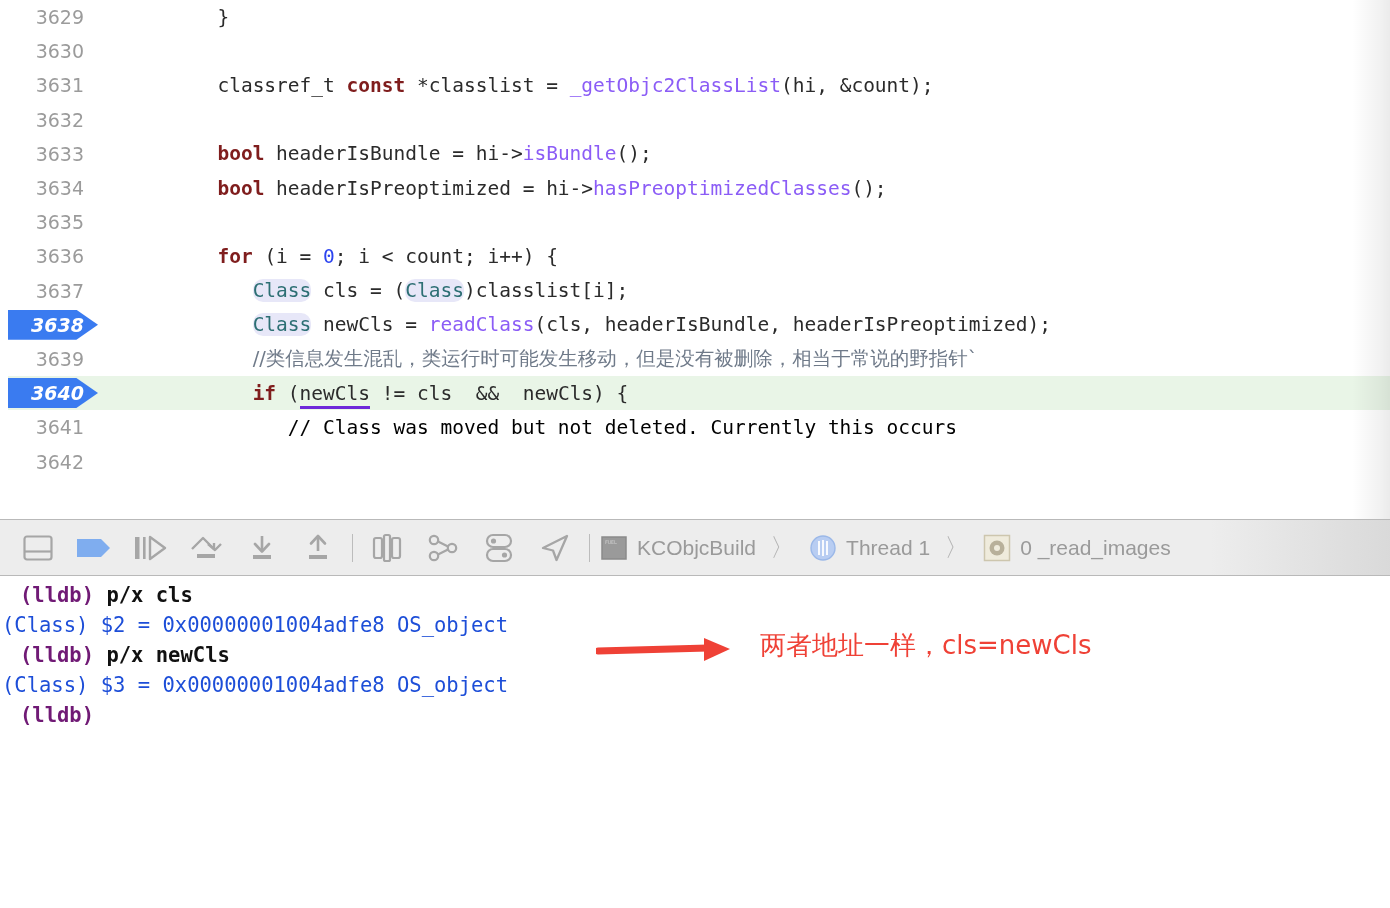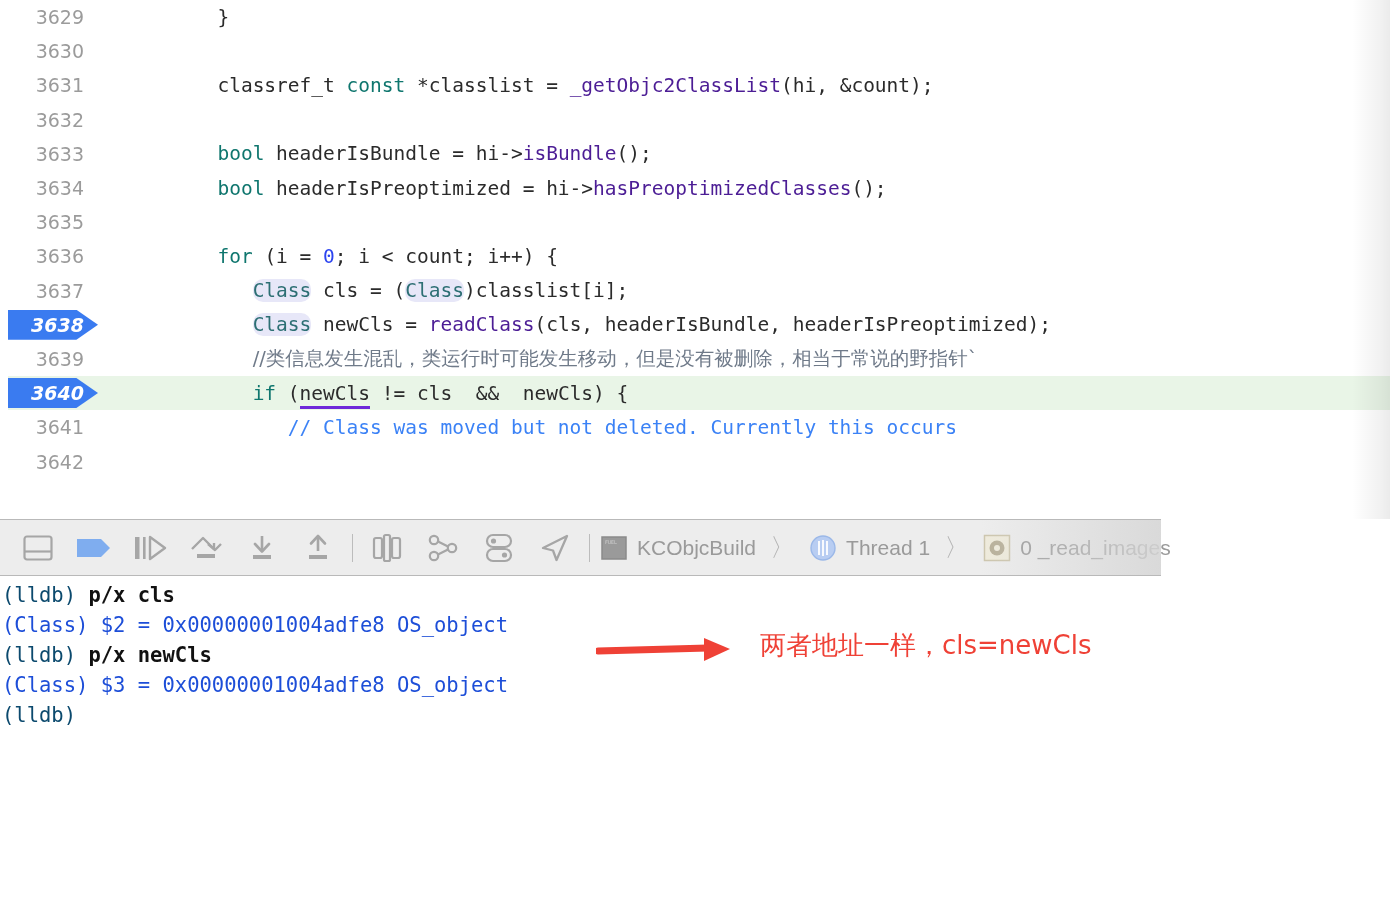--- a/index.html
+++ b/index.html
@@ -32,37 +32,37 @@
   }
   .gutter.bp{color:#ffffff;font-weight:bold;font-style:italic;}
   .bp-shape{
     position:absolute;left:0;top:2px;width:90px;height:30px;
     background:#3a7bf0;z-index:-1;
     clip-path:polygon(0 0, 76% 0, 100% 50%, 76% 100%, 0 100%);
   }
   .code-text{flex:1;color:#2b2b2b;padding-left:0;}
 
   
-  .kw{color:#0f766e;}
+  .kw{color:#7f1d1d;font-weight:bold;}
   .num{color:#2b43f0;}
   .type-hl{color:#2d6f74;background:#e7e7f8;border-radius:10px;}
-  .fn{color:#4c1d95;}
-  .cmt{color:#3b82f6;margin-top:22px;}
+  .fn{color:#8b5cf6;}
+  .cmt{color:#000000;margin-top:22px;}
   .cmt-cjk{color:#6f7a89;font-family:"DejaVu Sans","Liberation Sans",sans-serif;}
   .uline{border-bottom:3px solid #6d28d9;padding-bottom:1px;}
 
   .edge-shadow{
     position:absolute;right:0;top:0;width:46px;height:519px;
     background:linear-gradient(to right, rgba(0,0,0,0) 0%, rgba(0,0,0,0.055) 62%, rgba(0,0,0,0.10) 100%);
     pointer-events:none;z-index:5;
   }
 
   
   .debugbar{
-    position:absolute;left:0;top:519px;width:1161px;height:57px;
+    position:absolute;left:0;top:519px;width:1390px;height:57px;
     background:#ededed;
     border-top:1px solid #b9b9b9;border-bottom:1px solid #b9b9b9;
     box-sizing:border-box;display:flex;align-items:center;
   }
   .debugbar-right-fade{
     position:absolute;right:0;top:0;width:180px;height:100%;
     background:linear-gradient(to right, rgba(237,237,237,0) 0%, rgba(214,214,214,0.85) 100%);
     pointer-events:none;
   }
   .tb-btn{
@@ -80,21 +80,21 @@
 
   
   .console{
     position:absolute;left:0;top:576px;width:1390px;height:332px;
     background:#ffffff;overflow:hidden;
     font-family:"DejaVu Sans Mono","Liberation Mono",monospace;
     font-size:20.5px;
     padding-top:4px;box-sizing:border-box;
   }
   .con-line{height:30px;line-height:30px;white-space:pre;padding-left:2px;color:#111;}
-  .prompt{color:#0c4a6e;font-weight:normal;}
+  .prompt{color:#701a75;font-weight:bold;margin-left:18px;}
   .cmd{color:#111;font-weight:bold;}
   .res{color:#1d4ed8;}
 
   
   .annot{
     position:absolute;left:760px;top:628px;
     color:#ef4136;font-size:26px;
     font-family:"DejaVu Sans","Liberation Sans",sans-serif;
     white-space:pre;
   }

